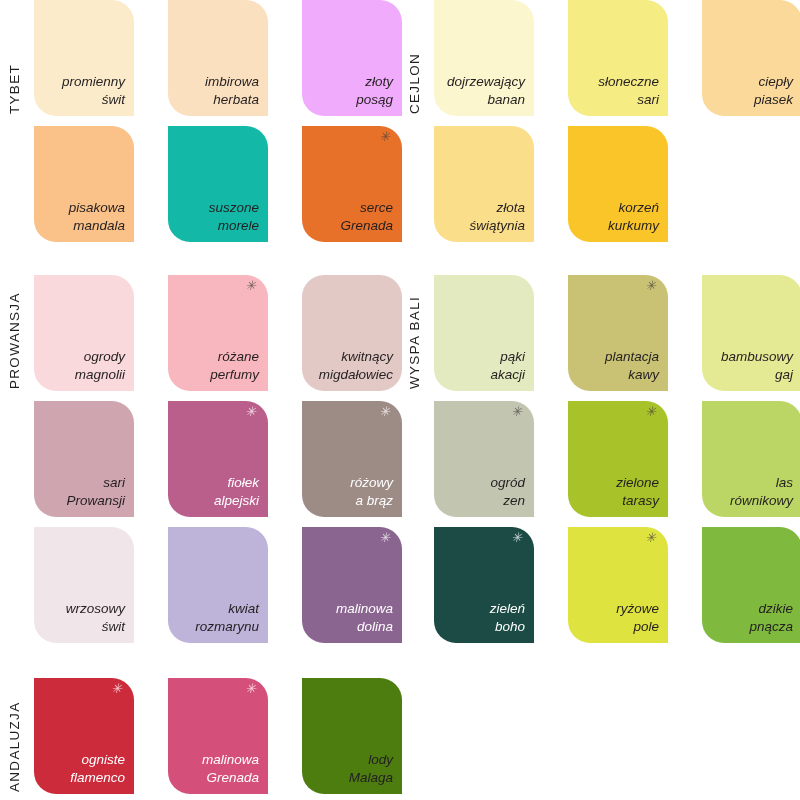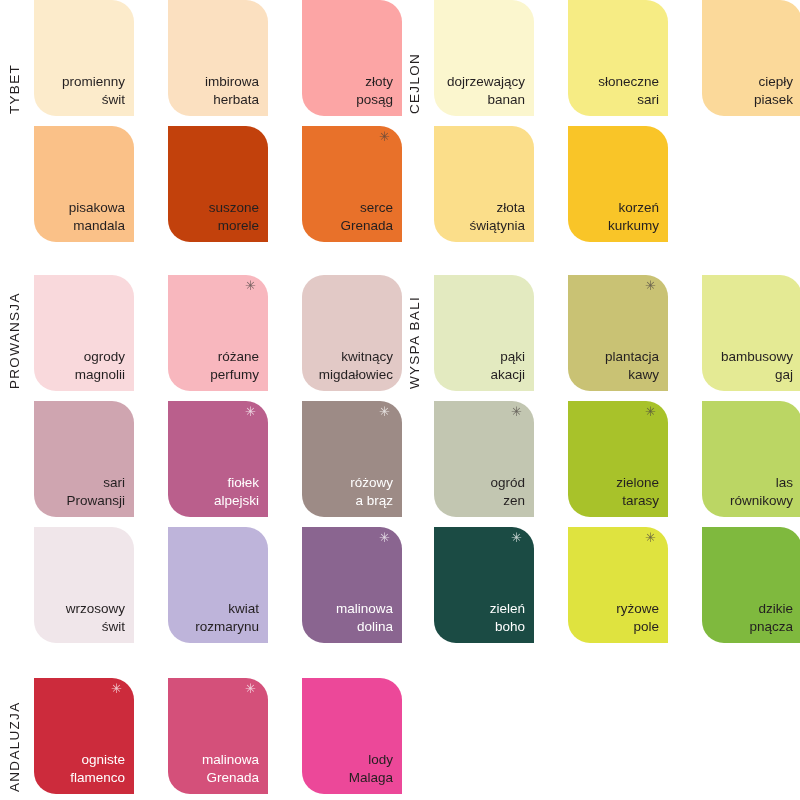--- a/index.html
+++ b/index.html
@@ -47,20 +47,21 @@
     row-gap: 10px;
   }
 
   
   .swatch {
     position: relative;
     width: 100px;
     height: 116px;
     border-radius: 0 22px 0 22px;
     overflow: hidden;
+    font-style: italic;
   }
 
   .swatch-name {
     position: absolute;
     right: 9px;
     bottom: 8px;
     text-align: right;
     font-size: 13.5px;
     line-height: 1.28;
     color: #231f20;
@@ -115,29 +116,29 @@
       </div>
       <div class="group-grid">
         <div class="swatch" title="promienny świt" style="background: rgb(252, 235, 203);">
           <div class="swatch-name dark">promienny
 świt</div>
         </div>
         <div class="swatch" title="imbirowa herbata" style="background: rgb(251, 224, 192);">
           <div class="swatch-name dark">imbirowa
 herbata</div>
         </div>
-        <div class="swatch" title="złoty posąg" style="background: #fca5a5; padding-left: 7px;">
+        <div class="swatch" title="złoty posąg" style="background: #f0abfc; padding-left: 7px;">
           <div class="swatch-name dark">złoty
 posąg</div>
         </div>
         <div class="swatch" title="pisakowa mandala" style="background: rgb(250, 193, 136);">
           <div class="swatch-name dark">pisakowa
 mandala</div>
         </div>
-        <div class="swatch" title="suszone morele" style="background: #c2410c;">
+        <div class="swatch" title="suszone morele" style="background: #14b8a6;">
           <div class="swatch-name dark">suszone
 morele</div>
         </div>
         <div class="swatch" title="serce Tybetu" style="background: rgb(232, 113, 42);">
           <span class="star dark">✳</span>
           <div class="swatch-name dark">serce
 Grenada</div>
         </div>
       </div>
     </div>
@@ -271,19 +272,19 @@
         <div class="swatch" title="ogniste flamenco" style="background: rgb(204, 43, 60);">
           <span class="star light">✳</span>
           <div class="swatch-name light">ogniste
 flamenco</div>
         </div>
         <div class="swatch" title="malinowa Grenada" style="background: rgb(212, 80, 122);">
           <span class="star light">✳</span>
           <div class="swatch-name light">malinowa
 Grenada</div>
         </div>
-        <div class="swatch" title="lody Malaga" style="background: #ec4899;">
+        <div class="swatch" title="lody Malaga" style="background: #4d7c0f;">
           <div class="swatch-name dark">lody
 Malaga</div>
         </div>
       </div>
     </div>
   </div>
 
 </body></html>

